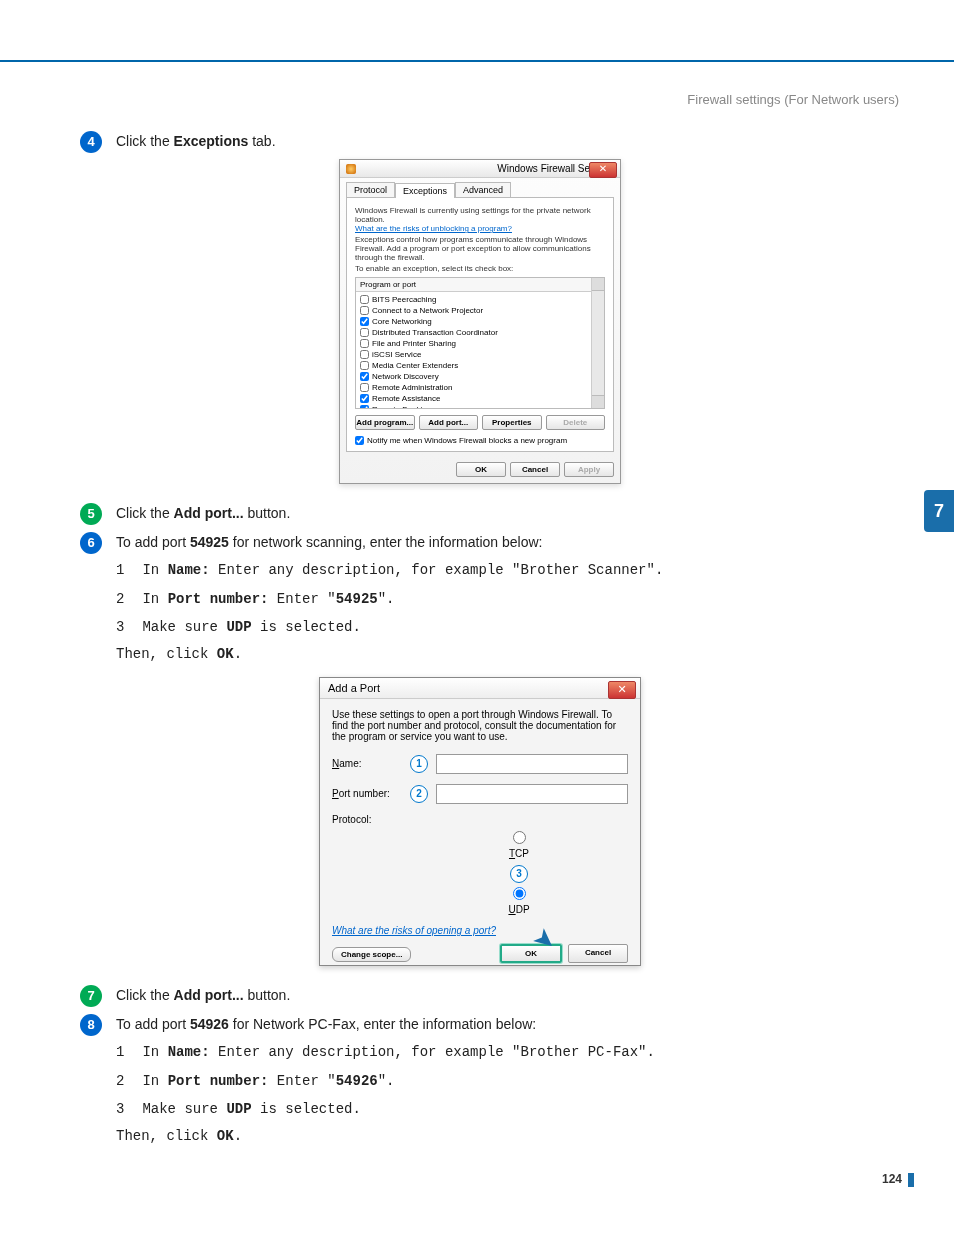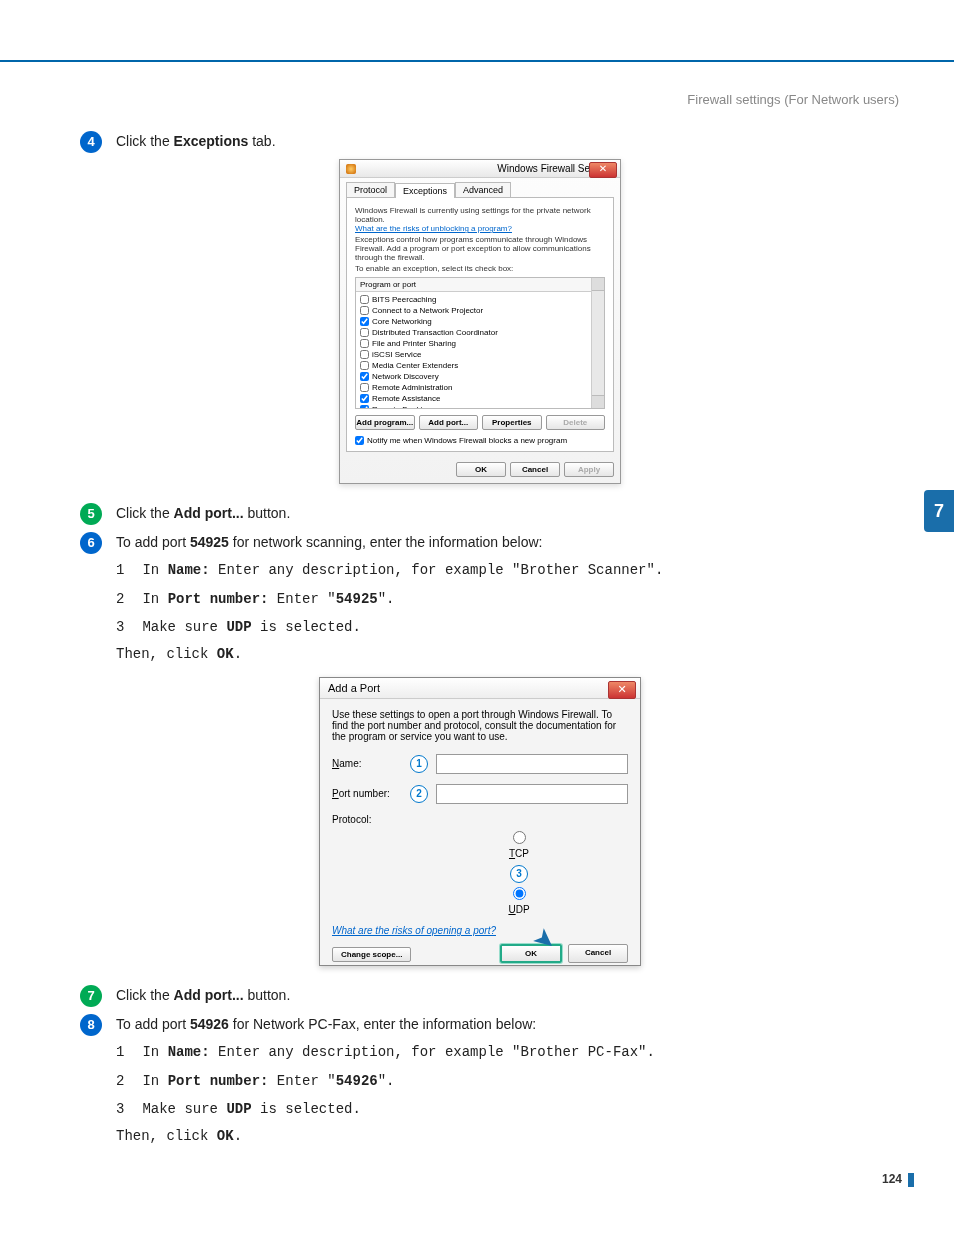--- a/index.html
+++ b/index.html
@@ -148,21 +148,21 @@
   .circ-num{
     width:16px; height:16px; border:1.5px solid #0077cc; border-radius:50%;
     color:#0077cc; font-size:10px; display:inline-flex; align-items:center; justify-content:center;
     font-weight:bold; background:#fff;
   }
   .radio-row{display:flex; align-items:center; gap:4px; font-size:10px; margin-left:78px; margin-bottom:6px;flex-direction:column;}
   .radio-row input{margin:0;}
   .port-link-row{ margin-top:10px; font-size:10px;font-style:italic;}
   .port-link-row a{ color:#0066cc; text-decoration:underline;}
   .port-footer{ display:flex; justify-content:space-between; margin-top:8px; align-items:center;}
-  .port-footer .left .fw-btn{ padding:2px 8px;}
+  .port-footer .left .fw-btn{ padding:2px 8px;border-radius:6px;}
   .port-footer .right{ display:flex; gap:6px; position:relative;}
   .port-footer .fw-btn{ width:58px; padding:3px 0;}
   .ok-highlight{ border:2px solid #2a8; box-shadow:0 0 0 1px #9dc;}
   .arrow-shape{
     position:absolute;
     right: 72px;
     top: -20px;
     color:#1a6eaa;
     font-size:26px;
     transform: rotate(40deg);

